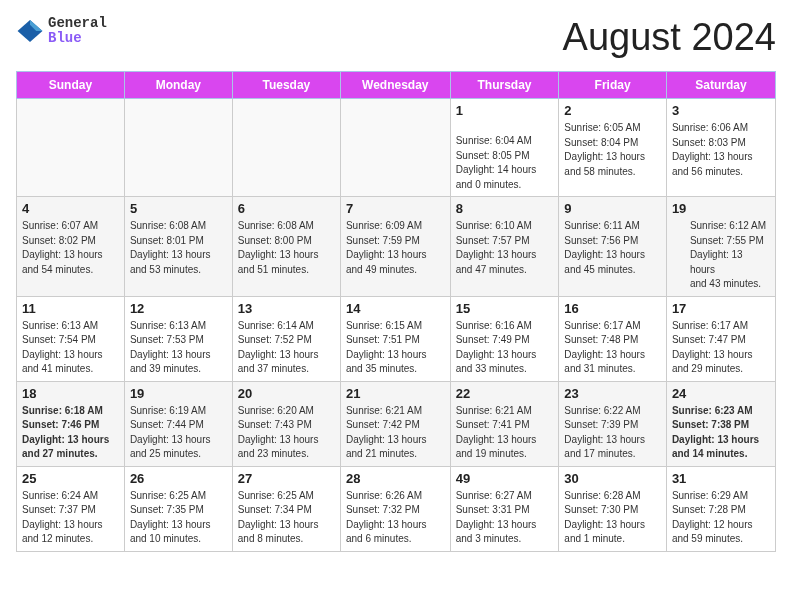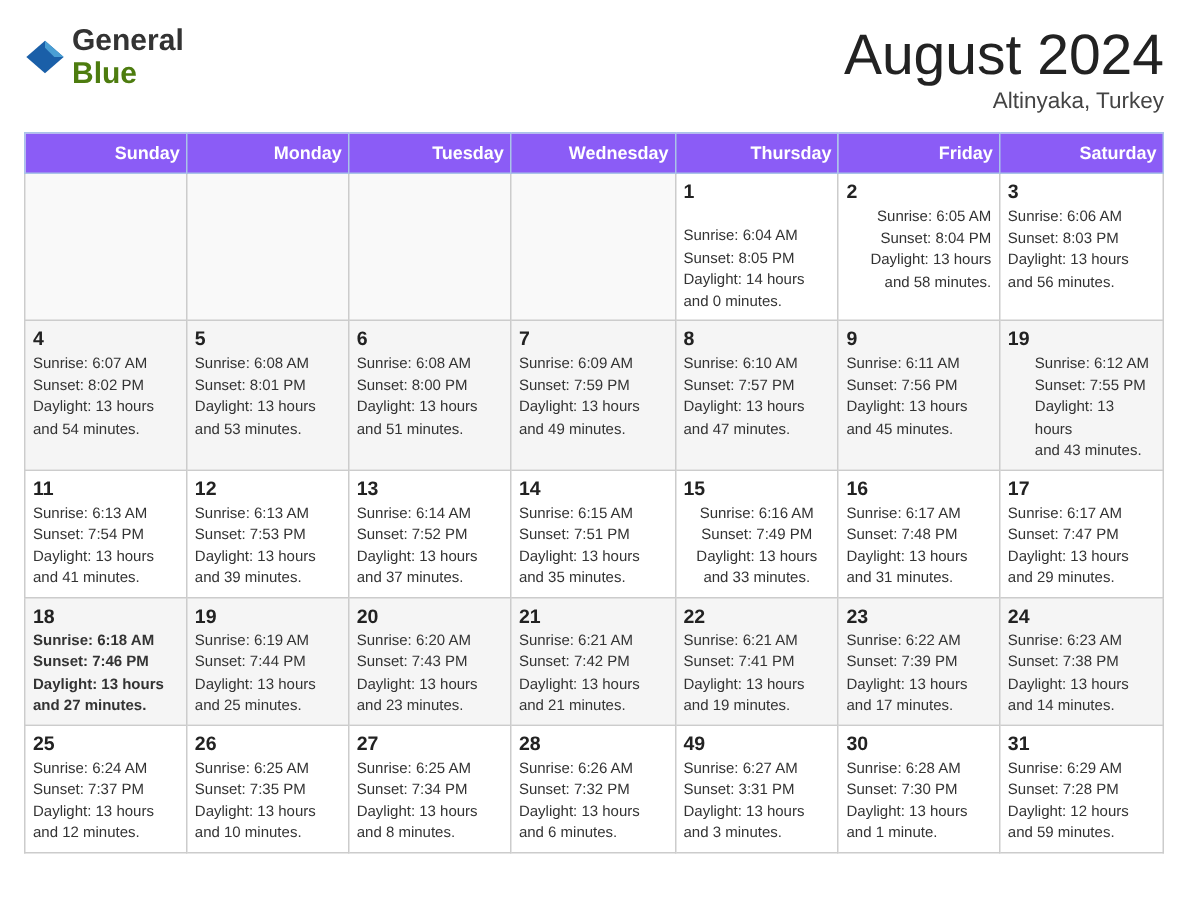--- a/index.html
+++ b/index.html
@@ -15,26 +15,27 @@
       justify-content: space-between;
       align-items: flex-start;
       margin-bottom: 12px;
     }
     .logo {
       display: flex;
       align-items: center;
       gap: 4px;
     }
     .logo-text {
-      font-size: 20px;
+      font-size: 14px;
       font-weight: bold;
       line-height: 1.1;
+      font-family: Liberation Mono, monospace;
     }
     .logo-general { color: #333; }
-    .logo-blue { color: #4d7c0f; }
+    .logo-blue { color: #8b5cf6; }
     .logo-icon {
       width: 28px;
       height: 28px;
     }
     .title-block {
       text-align: right;
     }
     .month-title {
       font-size: 38px;
       font-weight: normal;
@@ -43,26 +44,26 @@
     }
     .location {
       font-size: 15px;
       color: #444;
     }
     table {
       width: 100%;
       border-collapse: collapse;
     }
     thead tr th {
-      background: #8b5cf6;
+      background: #d946ef;
       color: #fff;
       font-size: 12px;
       font-weight: bold;
       padding: 6px 4px;
-      text-align: right;
+      text-align: center;
       border: 1px solid #aac4e8;
     }
     tbody tr td {
       vertical-align: top;
       border: 1px solid #ccc;
       padding: 4px 5px;
       font-size: 10.5px;
       color: #222;
       width: 113px;
       min-height: 80px;
@@ -97,21 +98,20 @@
     </svg>
     <div>
       <div class="logo-text">
         <span class="logo-general">General</span><br>
         <span class="logo-blue">Blue</span>
       </div>
     </div>
   </div>
   <div class="title-block">
     <div class="month-title">August 2024</div>
-    <div class="location">Altinyaka, Turkey</div>
   </div>
 </div>
 
 <table>
   <thead>
     <tr>
     <th>Sunday</th>
         <th>Monday</th>
         <th>Tuesday</th>
         <th>Wednesday</th>
@@ -128,21 +128,21 @@
         <td class="empty"></td>
         <td>
           <div class="day-number">1</div>
           <div class="day-info" style="white-space: pre-line; margin-top: 16px;">Sunrise: 6:04 AM
 Sunset: 8:05 PM
 Daylight: 14 hours
 and 0 minutes.</div>
         </td>
         <td>
           <div class="day-number">2</div>
-          <div class="day-info" style="white-space: pre-line; text-align: right;">Sunrise: 6:05 AM
+          <div class="day-info" style="white-space: pre-line;">Sunrise: 6:05 AM
 Sunset: 8:04 PM
 Daylight: 13 hours
 and 58 minutes.</div>
         </td>
         <td>
           <div class="day-number">3</div>
           <div class="day-info" style="white-space: pre-line;">Sunrise: 6:06 AM
 Sunset: 8:03 PM
 Daylight: 13 hours
 and 56 minutes.</div>
@@ -223,21 +223,21 @@
         </td>
         <td>
           <div class="day-number">14</div>
           <div class="day-info" style="white-space: pre-line;">Sunrise: 6:15 AM
 Sunset: 7:51 PM
 Daylight: 13 hours
 and 35 minutes.</div>
         </td>
         <td>
           <div class="day-number">15</div>
-          <div class="day-info" style="white-space: pre-line; text-align: center;">Sunrise: 6:16 AM
+          <div class="day-info" style="white-space: pre-line;">Sunrise: 6:16 AM
 Sunset: 7:49 PM
 Daylight: 13 hours
 and 33 minutes.</div>
         </td>
         <td>
           <div class="day-number">16</div>
           <div class="day-info" style="white-space: pre-line;">Sunrise: 6:17 AM
 Sunset: 7:48 PM
 Daylight: 13 hours
 and 31 minutes.</div>
@@ -288,21 +288,21 @@
         </td>
         <td>
           <div class="day-number">23</div>
           <div class="day-info" style="white-space: pre-line;">Sunrise: 6:22 AM
 Sunset: 7:39 PM
 Daylight: 13 hours
 and 17 minutes.</div>
         </td>
         <td>
           <div class="day-number">24</div>
-          <div class="day-info" style="white-space: pre-line;">Sunrise: 6:23 AM
+          <div class="day-info" style="white-space: pre-line; font-weight: bold;">Sunrise: 6:23 AM
 Sunset: 7:38 PM
 Daylight: 13 hours
 and 14 minutes.</div>
         </td>
       </tr>
       <tr>
         <td>
           <div class="day-number">25</div>
           <div class="day-info" style="white-space: pre-line;">Sunrise: 6:24 AM
 Sunset: 7:37 PM

